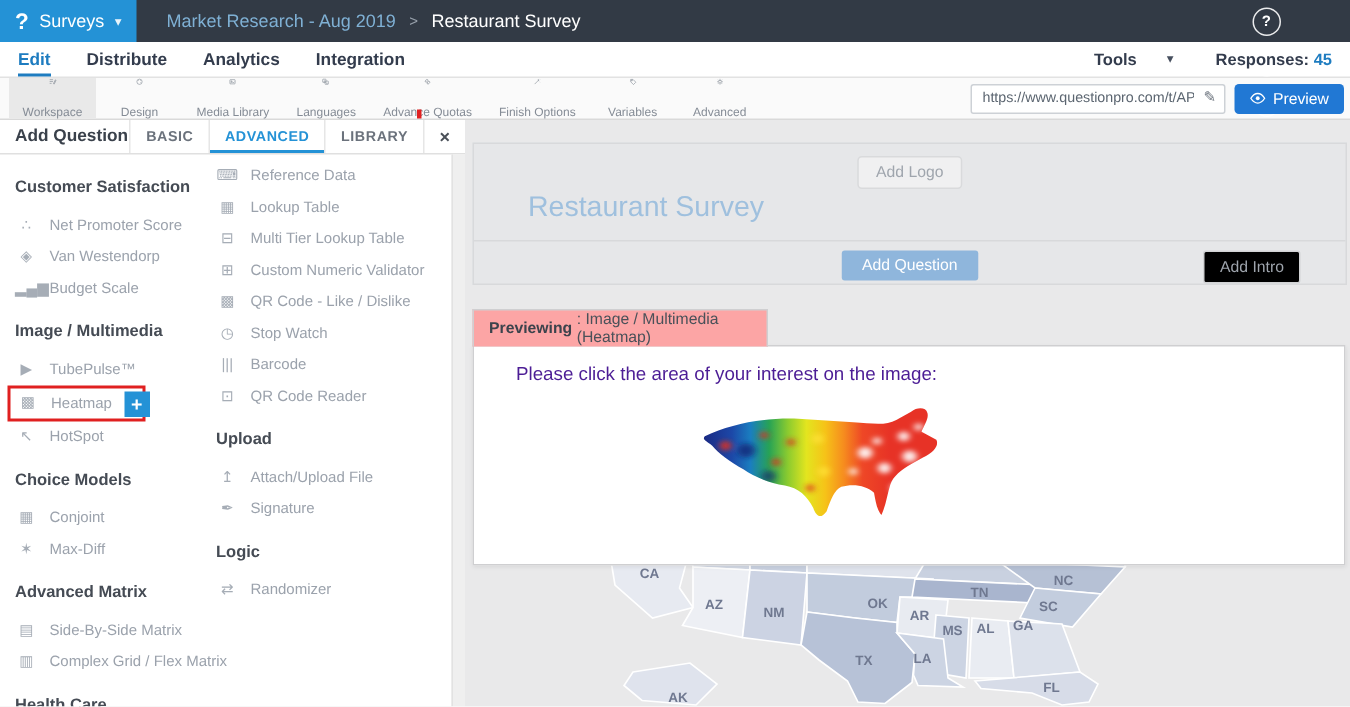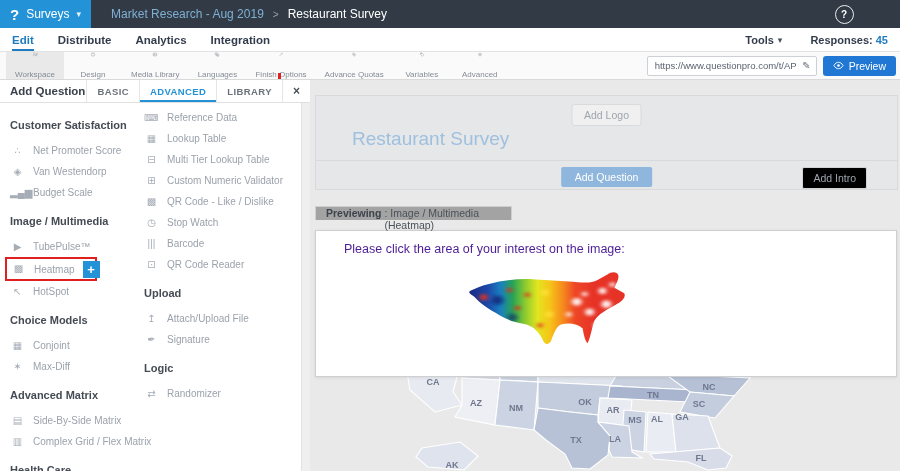--- a/index.html
+++ b/index.html
@@ -25,21 +25,21 @@
   .upgrade{background:#f7a328;border-radius:10px;padding:4px 12px;font-size:10.5px;font-weight:bold;cursor:pointer;}
 
   
   .navrow{height:24px;background:#fff;border-bottom:1px solid #e2e2e2;display:flex;
           align-items:stretch;padding:0 12px;}
   .navtab{display:flex;align-items:center;font-size:11.5px;font-weight:bold;color:#333c4d;
           margin-right:24px;cursor:pointer;border-bottom:2px solid transparent;padding-top:2px;}
   .navtab.active{color:#1e7cc0;border-bottom-color:#1e7cc0;}
   .nav-right{margin-left:auto;display:flex;align-items:center;gap:28px;font-size:11px;
              font-weight:bold;color:#333c4d;}
-  .tools{cursor:pointer;display:flex;align-items:center;gap:4px;}
+  .tools{cursor:pointer;display:flex;align-items:center;gap:20px;}
   .tools .caret{color:#333c4d;}
   .resp-count{color:#1e7cc0;margin-left:3px;}
 
   
   .toolbar{height:28px;background:#fafafa;border-bottom:1px solid #d9d9d9;display:flex;
            align-items:stretch;padding-left:6px;}
   .tool{padding:0 9px;min-width:58px;display:flex;flex-direction:column;align-items:center;
         justify-content:center;color:#858c96;font-size:8px;cursor:pointer;gap:13px;}
   .tool.active{background:#e9e9e9;}
   .tool svg{width:12px;height:12px;stroke:#7a828c;fill:none;stroke-width:1.2;}
@@ -91,22 +91,22 @@
   .add-logo{position:absolute;left:50%;top:8px;transform:translateX(-50%);background:#f0f0f1;
             border:1px solid #d9dadc;border-radius:3px;color:#9fa5ad;font-size:10.5px;
             padding:4px 12px;cursor:pointer;font-family:inherit;}
   .survey-title{position:absolute;left:36px;top:32px;font-size:19px;color:#9fc0de;}
   .survey-divider{position:absolute;left:0;right:0;top:64px;border-top:1px solid #d8d9db;}
   .add-question{position:absolute;left:50%;top:71px;transform:translateX(-50%);background:#8fb6dc;
                 color:#fff;border:none;font-size:10.5px;padding:4px 14px;border-radius:2px;
                 cursor:pointer;font-family:inherit;}
   .add-intro{position:absolute;right:30px;top:71px;background:#000000;border:1px solid #d2d3d5;
              color:#9fa5ad;font-size:10.5px;padding:4px 10px;border-radius:2px;cursor:pointer;font-family:inherit;}
-  .preview-tab{position:absolute;left:5px;top:126px;width:197px;height:14px;background:#a3a3a3;
-               border:1px solid #cfcfd1;border-bottom:none;z-index:4;display:flex;align-items:flex-start;
+  .preview-tab{position:absolute;left:5px;top:126px;width:197px;height:25px;background:#fca5a5;
+               border:1px solid #cfcfd1;border-bottom:none;z-index:4;display:flex;align-items:center;
                padding-left:10px;font-size:10.5px;color:#4a5159;}
   .preview-tab b{color:#3c434c;margin-right:3px;}
   .preview-card{position:absolute;left:5px;top:150px;width:582px;height:147px;background:#fff;
                 border:1px solid #cfcfd1;z-index:3;box-shadow:0 1px 3px rgba(0,0,0,.08);}
   .question-text{position:absolute;left:28px;top:11px;font-size:12.5px;color:#4c1d95;}
   .heatmap-svg{position:absolute;left:142px;top:38px;width:188px;height:86px;cursor:pointer;}
 </style>
 </head>
 <body>
 
@@ -186,30 +186,30 @@
       <svg viewBox="0 0 16 16">
           <rect x="2" y="2.5" width="7" height="7" rx="1"></rect>
           <rect x="7" y="6.5" width="7" height="7" rx="1"></rect>
           <text x="5.4" y="8" font-size="5.5" fill="#7a828c" stroke="none" text-anchor="middle">A</text>
           <text x="10.6" y="12" font-size="5.5" fill="#7a828c" stroke="none" text-anchor="middle">a</text>
         </svg>
       <span>Languages</span>
     </div>
     <div class="tool">
       <svg viewBox="0 0 16 16">
-          <path d="M3 13l7-7M11 3v3M9.5 4.5h3M13 8l1 1M13.5 2l.6.6"></path>
-        </svg>
-      <span>Finish Options</span>
-    </div>
-    <div class="tool">
-      <svg viewBox="0 0 16 16">
           <ellipse cx="6" cy="6" rx="3.4" ry="2.1" transform="rotate(-45 6 6)"></ellipse>
           <ellipse cx="10" cy="10" rx="3.4" ry="2.1" transform="rotate(-45 10 10)"></ellipse>
         </svg>
       <span>Advance Quotas</span>
+    </div>
+    <div class="tool">
+      <svg viewBox="0 0 16 16">
+          <path d="M3 13l7-7M11 3v3M9.5 4.5h3M13 8l1 1M13.5 2l.6.6"></path>
+        </svg>
+      <span>Finish Options</span>
     </div>
     <div class="tool">
       <svg viewBox="0 0 16 16">
           <path d="M3 3h5l6 6-5 5-6-6z"></path>
           <circle cx="5.6" cy="5.6" r="1"></circle>
         </svg>
       <span>Variables</span>
     </div>
     <div class="tool">
       <svg viewBox="0 0 16 16">

